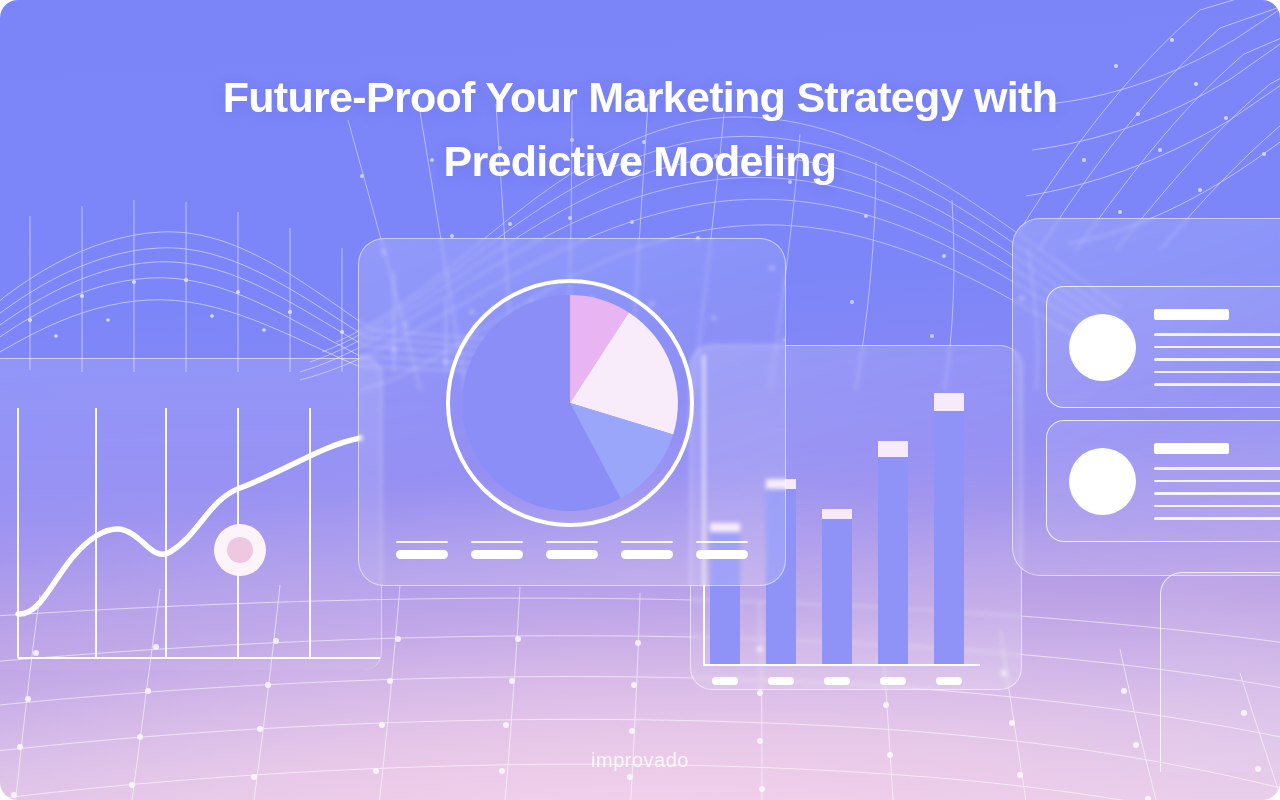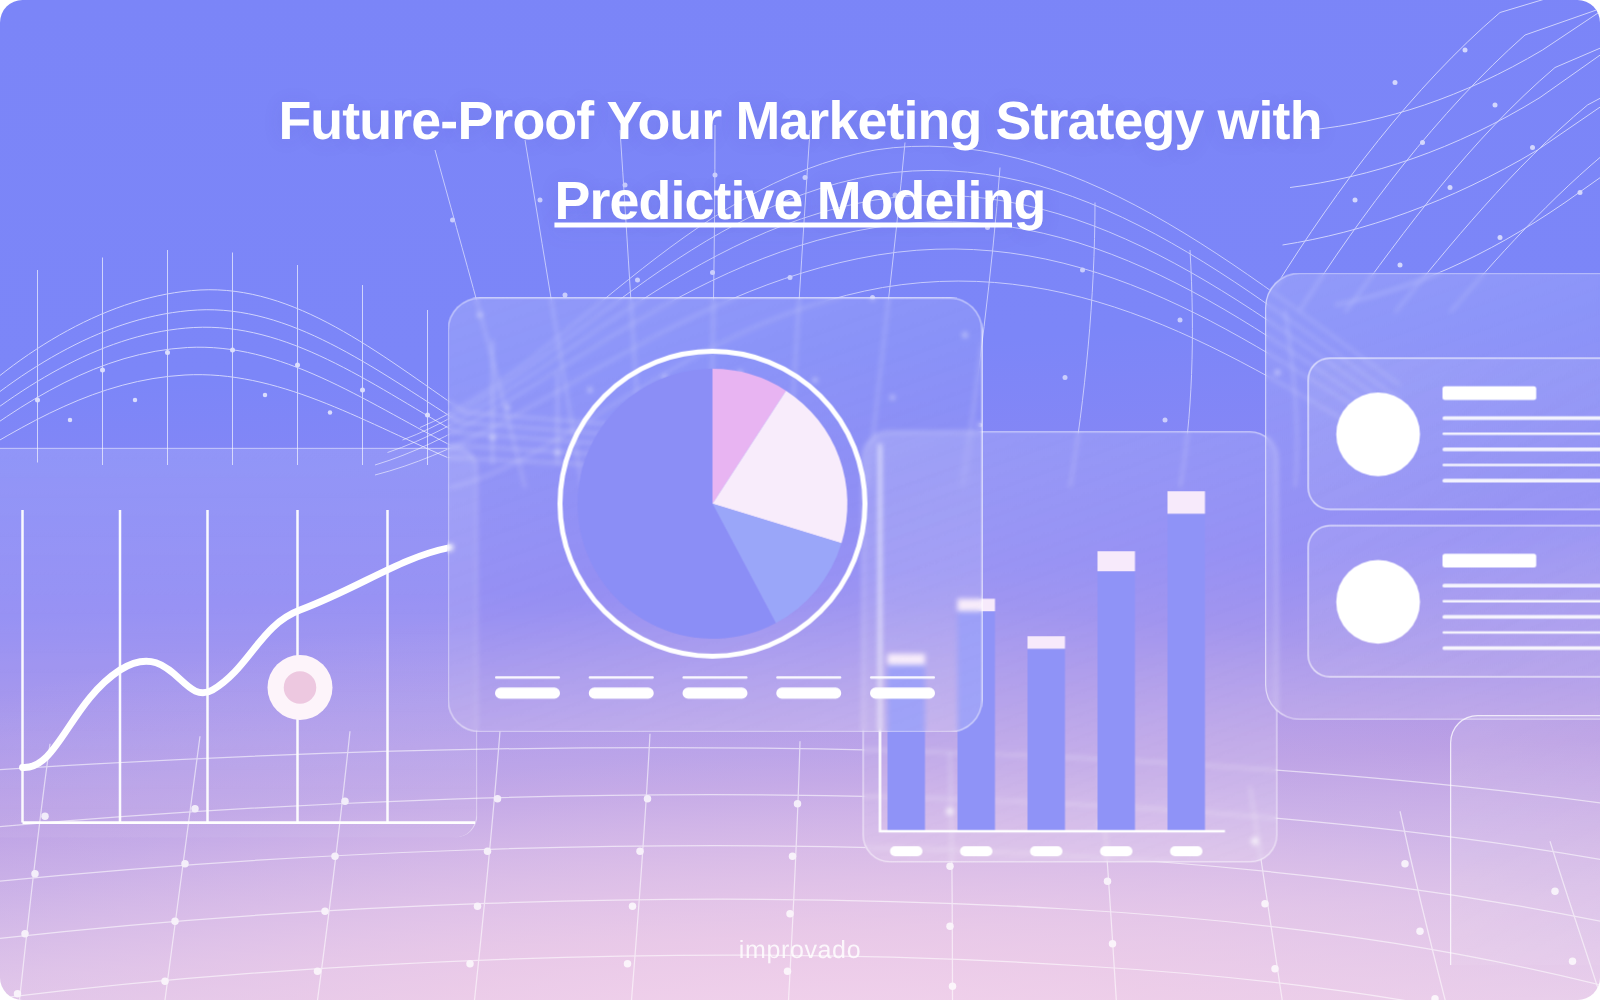--- a/index.html
+++ b/index.html
@@ -26,21 +26,21 @@
   }
 
   
   .title{
     position:absolute;left:0;right:0;top:36px;
     text-align:center;color:#ffffff;
     font-size:43px;font-weight:700;line-height:1.5;
     letter-spacing:-0.7px;
     text-shadow:0 2px 16px rgba(60,60,140,0.10);
   }
-  .title .l2{display:block;text-decoration:underline;}
+  .title .l2{display:block;}
 
   
   #line-panel{
     position:absolute;left:-30px;top:358px;width:412px;height:312px;
     border-radius:0 18px 18px 0;
     background:linear-gradient(180deg,rgba(255,255,255,0.13),rgba(255,255,255,0.05));
     border-right:1.5px solid rgba(255,255,255,0.45);
     border-top:1.5px solid rgba(255,255,255,0.60);
   }
   #line-svg{position:absolute;left:0;top:380px;width:400px;height:300px;}

